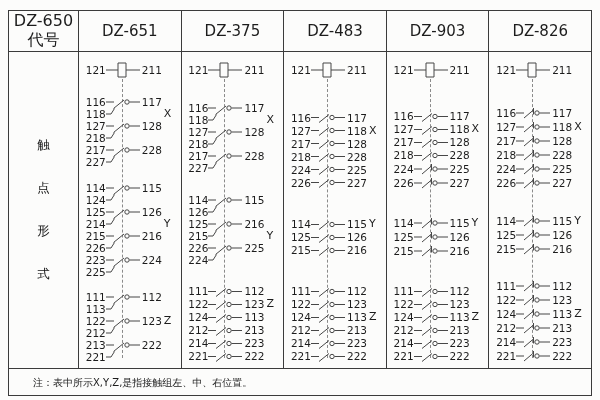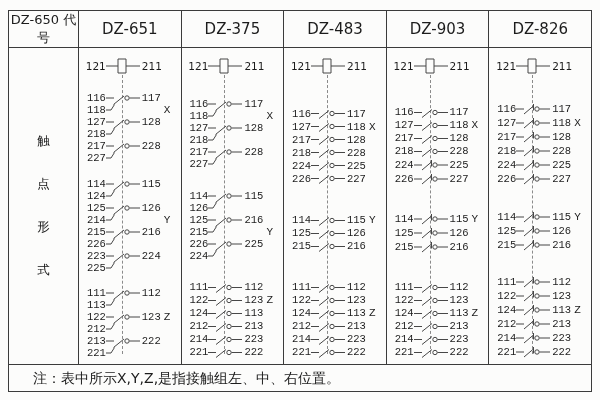--- a/index.html
+++ b/index.html
@@ -1,31 +1,31 @@
 <!DOCTYPE html>
 <html><head>
 <meta charset="utf-8">
 <style>
   html,body{margin:0;padding:0;background:#fcfcfb;}
   .page{position:relative;width:600px;height:400px;overflow:hidden;
         font-family:"DejaVu Sans","Liberation Sans",sans-serif;color:#1c1c1c;}
   table.spec{position:absolute;left:8px;top:10px;width:584px;border-collapse:collapse;table-layout:fixed;}
   td{border:1px solid #3b3b3b;padding:0;vertical-align:top;}
   .hcell{height:22px;text-align:center;vertical-align:middle;font-size:15px;}
-  .hlab{font-size:13px;}
+  .hlab{font-size:16px;}
   .dcell{height:316px;}
   .sidecell{vertical-align:middle;}
   .vlabel{display:flex;flex-direction:column;align-items:center;justify-content:center;gap:26px;
           font-size:12.5px;color:#111;}
-  .notecell{height:20px;font-size:14px;text-align:left;padding:4px 0 2px 24px;vertical-align:middle;}
+  .notecell{height:20px;font-size:10px;text-align:left;padding:4px 0 2px 24px;vertical-align:middle;}
   .diagram{position:relative;width:96px;height:306px;margin:5px auto 0 auto;
            display:flex;flex-direction:column;justify-content:space-between;}
   .dash{position:absolute;left:40px;top:22px;bottom:5px;width:0;border-left:1px dashed #8a8a8a;z-index:0;}
   .coilrow,.group{position:relative;z-index:1;}
-  .group{display:flex;flex-direction:column;font-family:Liberation Mono, monospace;}
+  .group{display:flex;flex-direction:column;}
   .crow{display:flex;align-items:center;}
   .coilrow{height:26px;display:flex;align-items:center;}
   .co{height:24px;}
   .no{height:13px;}
   .nc{height:14px;}
   .lnums{width:24px;height:100%;display:flex;flex-direction:column;justify-content:center;
          align-items:flex-end;}
   .co .lnums{justify-content:space-between;}
   .num{font-size:10.5px;line-height:12px;white-space:nowrap;}
   .rnum{width:22px;text-align:left;padding-left:2px;}

